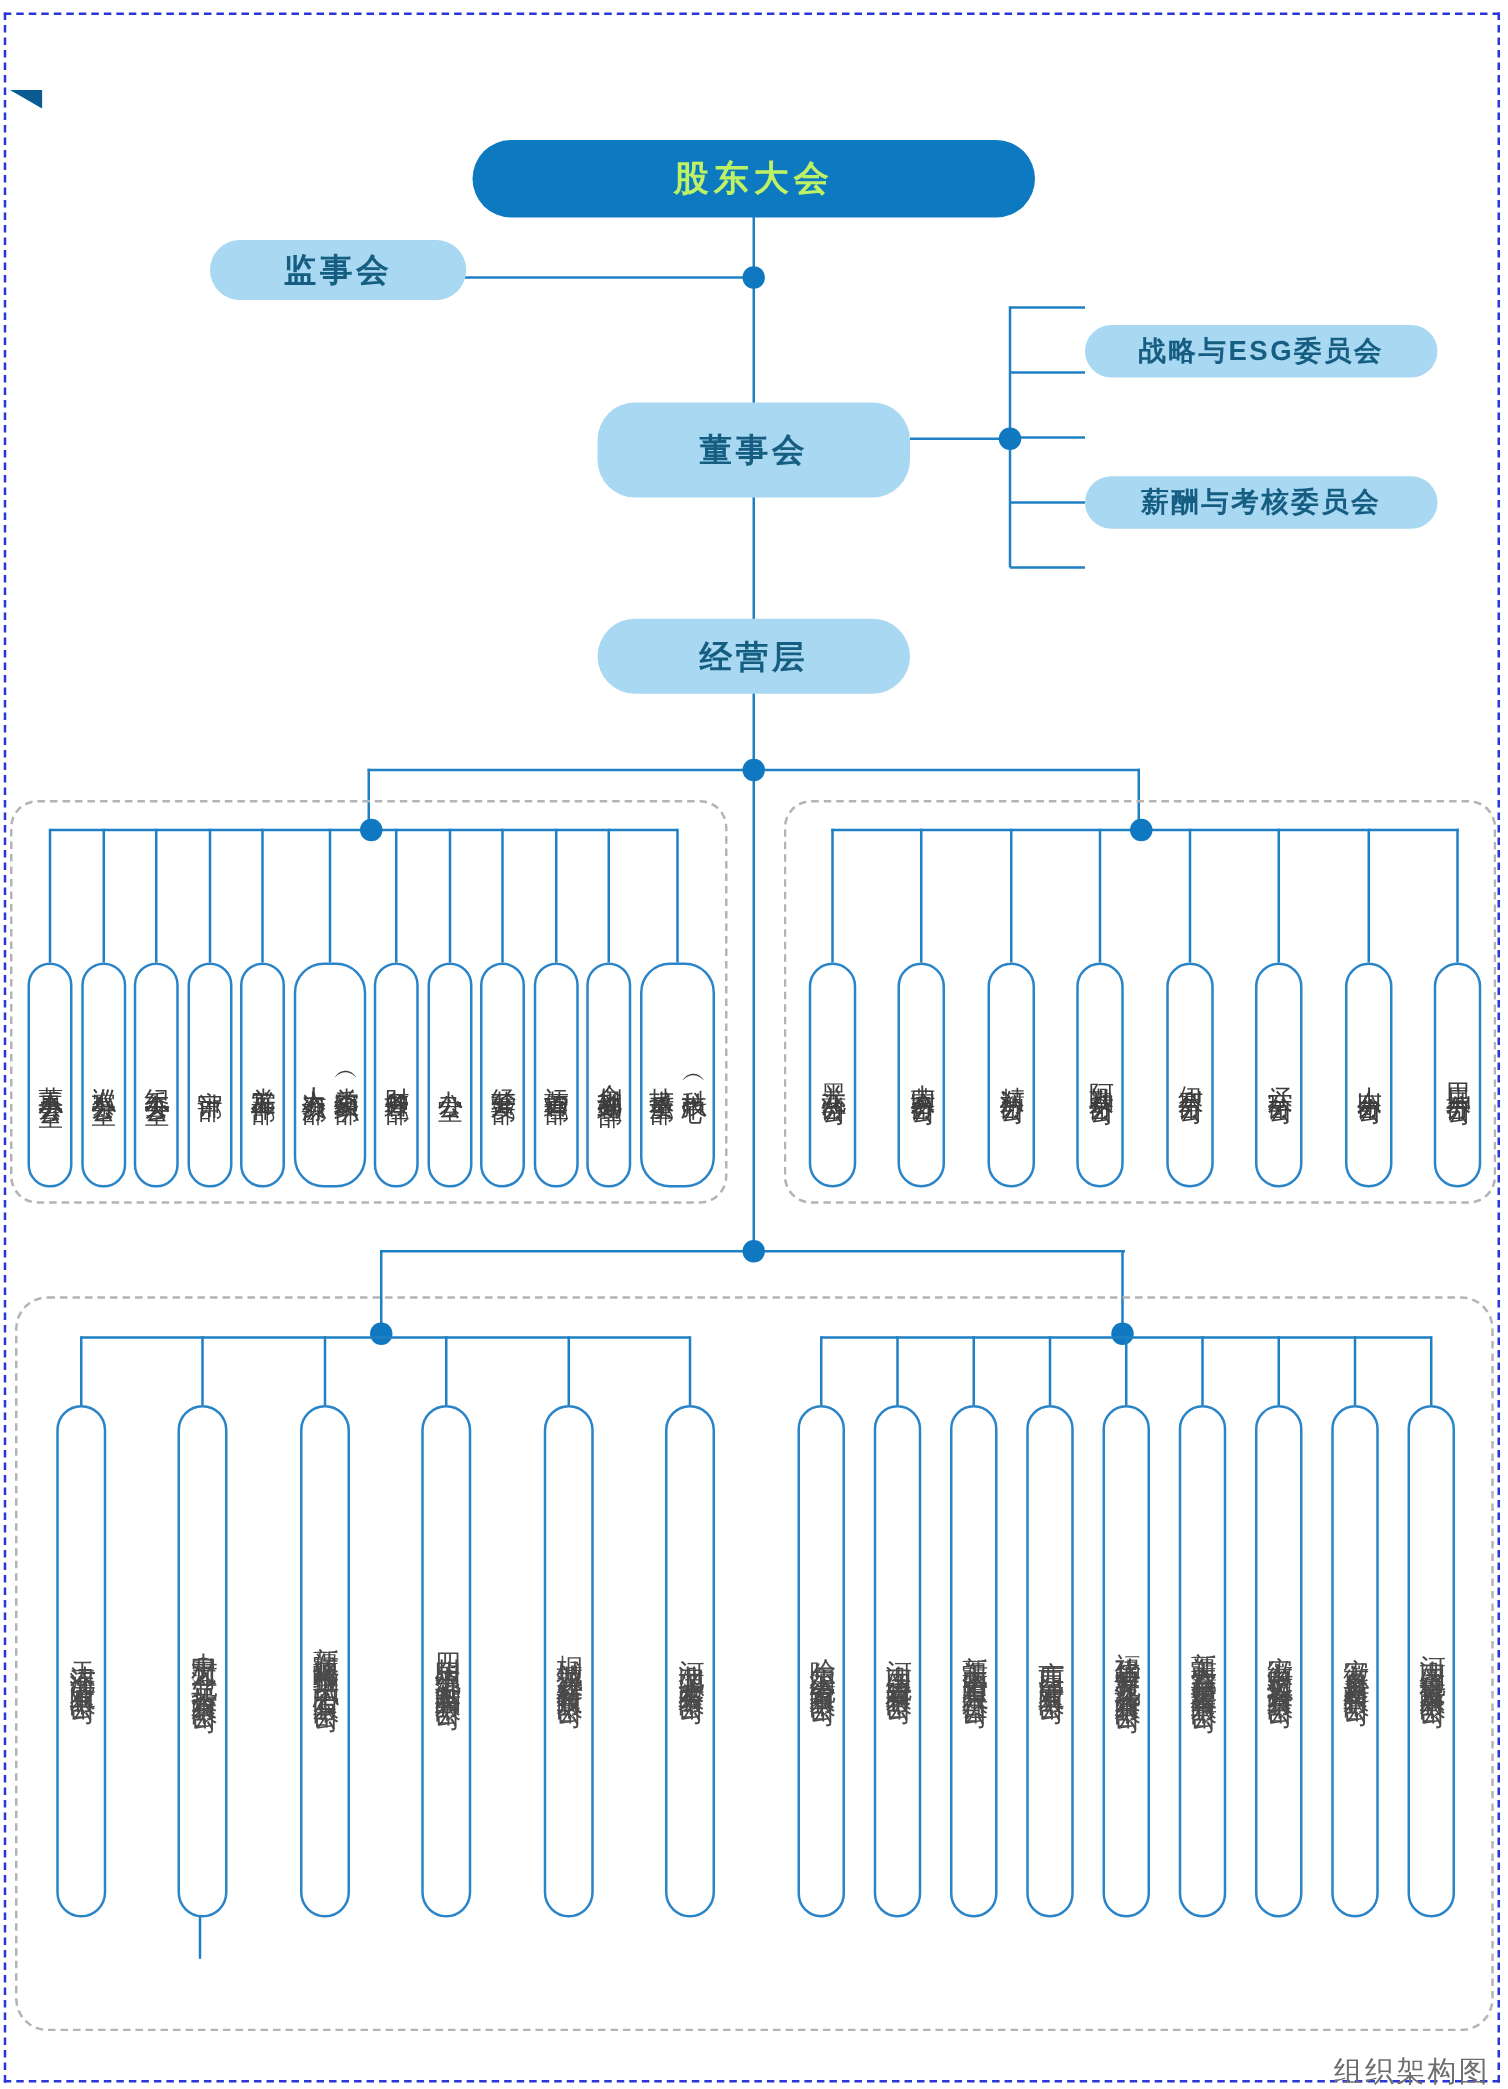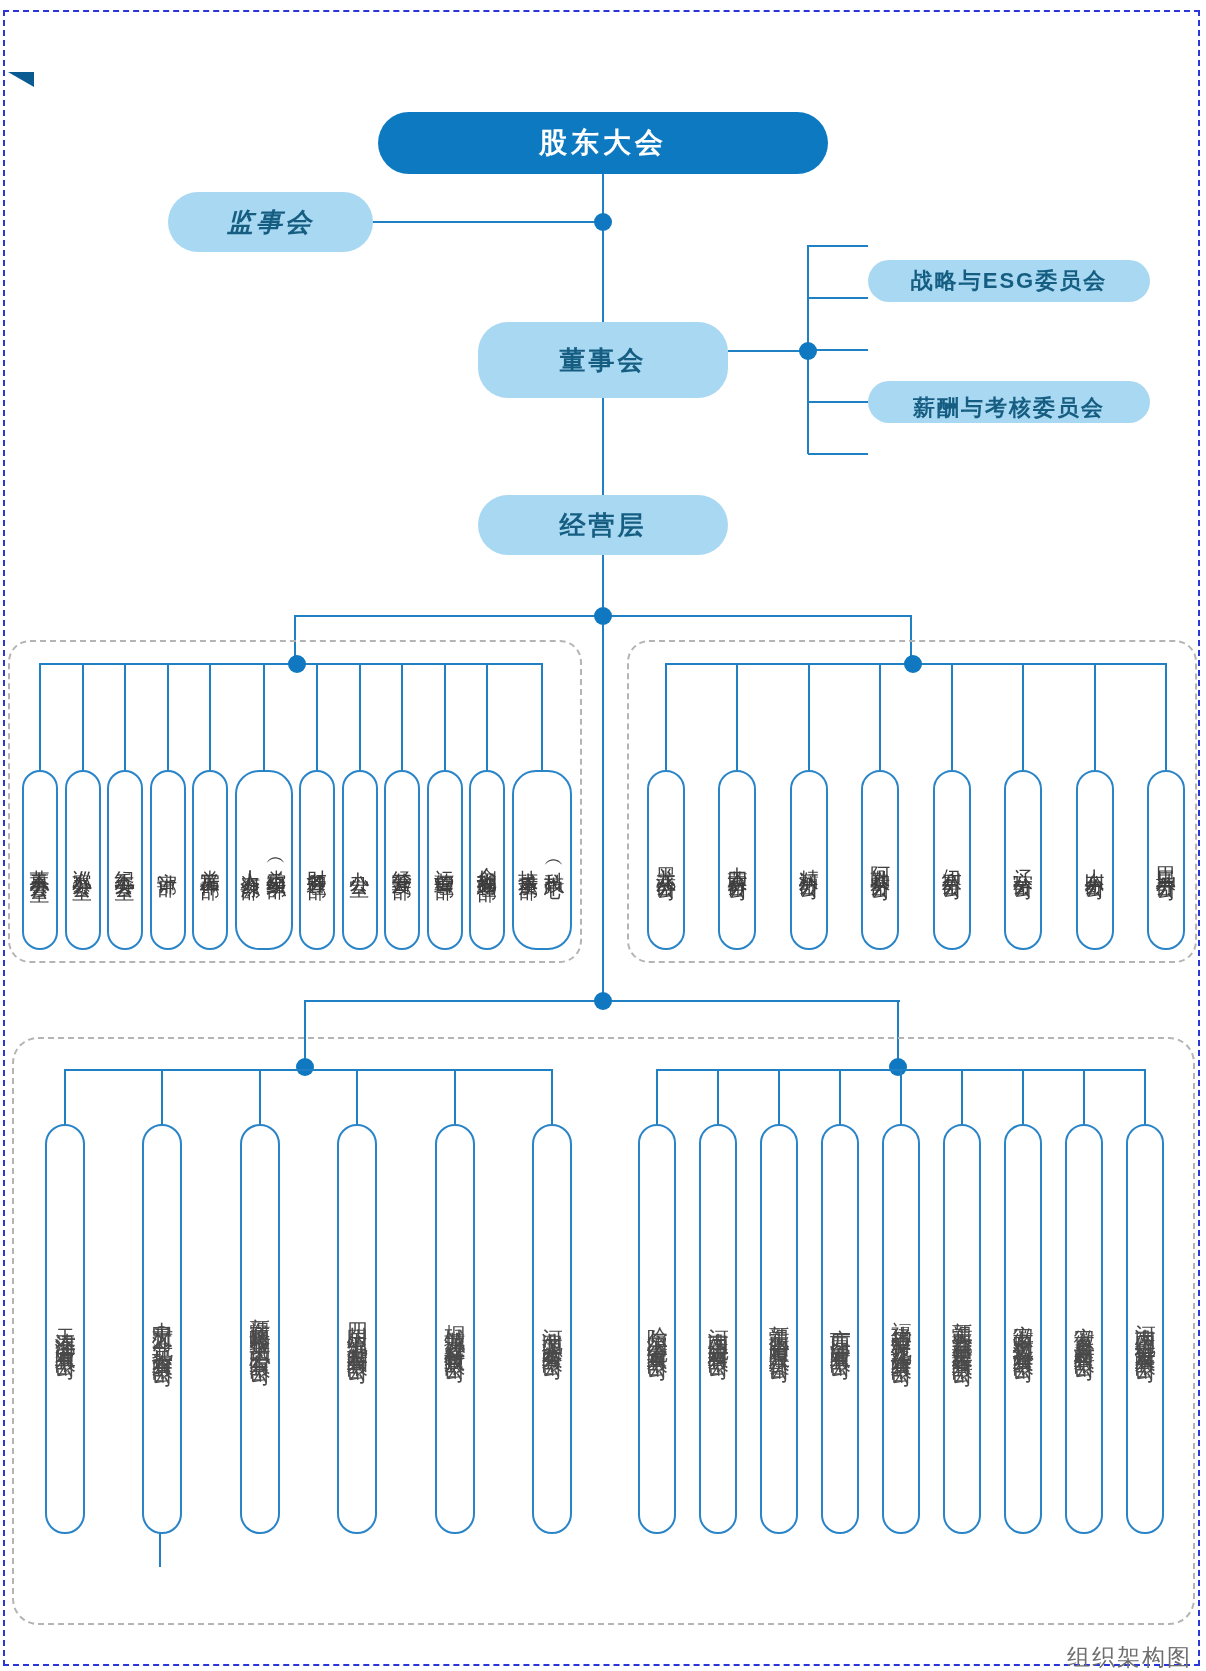--- a/index.html
+++ b/index.html
@@ -20,21 +20,21 @@
 
   
   .hl, .vl { position:absolute; background:#2080c4; }
   .hl { height:2px; } .vl { width:2px; }
   .dot { position:absolute; width:18px; height:18px; border-radius:50%; background:#0f78c0;
          transform:translate(-50%,-50%); }
 
   
   .pill { position:absolute; display:flex; align-items:center; justify-content:center;
           border-radius:31px; font-weight:bold; }
-  .pill.dark { background:#0d79c0; color:#ffffff; font-size:28px; letter-spacing:4px; }
+  .pill.dark { background:#0d79c0; color:#bef264; font-size:28px; letter-spacing:4px; }
   .pill.light { background:#a9d8f2; color:#155e82; font-size:26px; letter-spacing:3px; }
   .pill.committee { background:#a9d8f2; color:#155e82; font-size:22px; letter-spacing:2px;
                     border-radius:21px; left:868px; width:282px; height:42px; }
 
   
   .group { position:absolute; border:2px dashed #b4b4b4; border-radius:22px; }
   .bgroup { position:absolute; top:0; height:100%; }
   .group-hline { position:absolute; height:2px; background:#2080c4; }
 
   
@@ -99,34 +99,34 @@
   <div class="dot" style="left:603px; top:222px;"></div>
   <div class="dot" style="left:808px; top:351px;"></div>
   <div class="dot" style="left:603px; top:616px;"></div>
   <div class="dot" style="left:603px; top:1001px;"></div>
   <div class="dot" style="left:305px; top:1067px;"></div>
   <div class="dot" style="left:898px; top:1067px;"></div>
 
   <div class="pill dark" style="left:378px; top:112px; width:450px; height:62px;">
     <span>股东大会</span>
   </div>
-  <div class="pill light" style="left:168px; top:192px; width:205px; height:60px; border-radius:30px;font-style:italic;">
+  <div class="pill light" style="left:168px; top:192px; width:205px; height:48px; border-radius:30px;">
     <span>监事会</span>
   </div>
   <div class="pill light" style="left:478px; top:322px; width:250px; height:76px; border-radius:30px;">
     <span>董事会</span>
   </div>
   <div class="pill light" style="left:478px; top:495px; width:250px; height:60px; border-radius:30px;">
     <span>经营层</span>
   </div>
 
   <div class="pill committee" style="top:260px;">
     <span>战略与ESG委员会</span>
   </div>
-  <div class="pill committee" style="top:381px;align-items:flex-end;">
+  <div class="pill committee" style="top:381px;">
     <span>薪酬与考核委员会</span>
   </div>
 
   <div class="group" style="left:8px; top:640px; width:574px; height:323px;">
     <div class="group-hline" style="top:21px; left:30px; right:38px;"></div>
     <div class="dot" style="left:287px; top:22px;"></div>
     <div class="vrow rowA" style="padding-left:12px; padding-right:8px;">
       <div class="vcell">
           <div class="stub"></div>
         <div class="vpill dept-pill">

